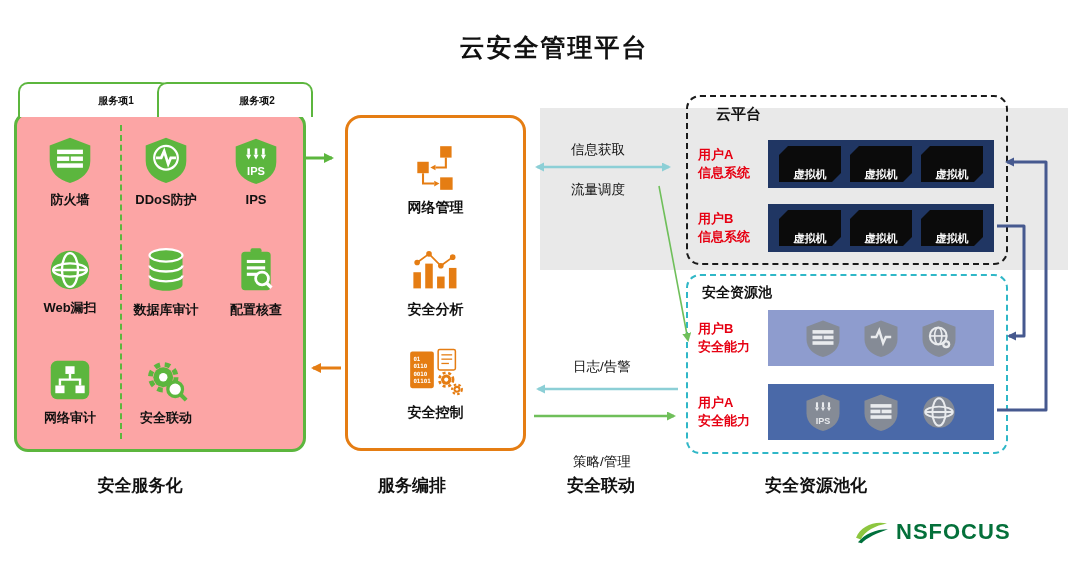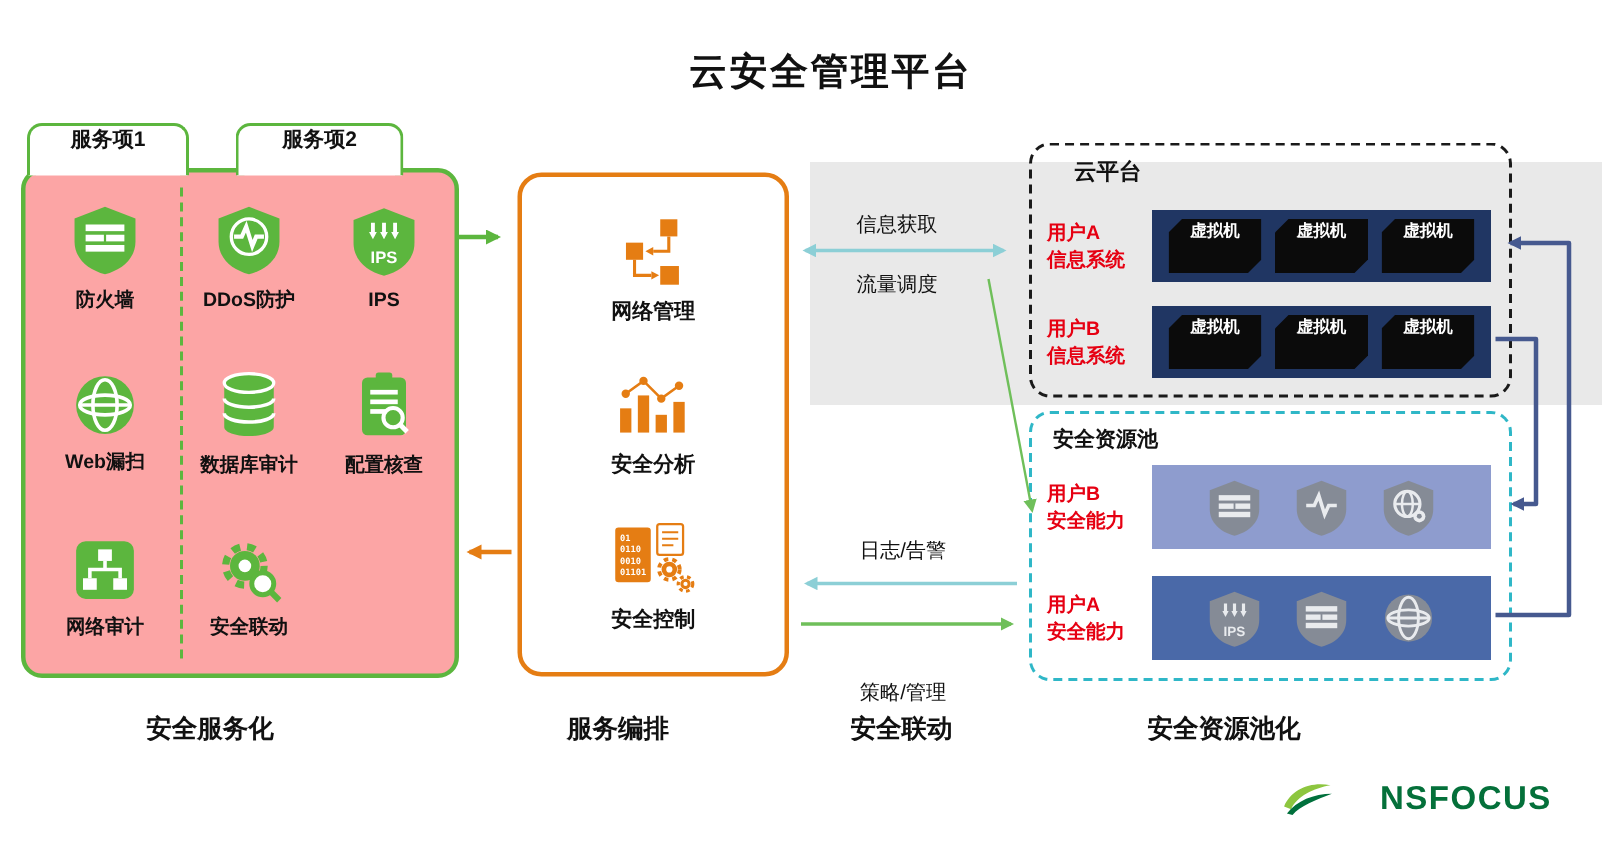--- a/index.html
+++ b/index.html
@@ -5,21 +5,21 @@
   html,body{margin:0;padding:0;background:#fff;}
   body{font-family:"Liberation Sans","DejaVu Sans",sans-serif;color:#111;}
   .canvas{position:relative;width:1080px;height:561px;background:#fff;overflow:hidden;}
 
   .title{position:absolute;left:0;right:0;top:31px;text-align:center;font-size:25px;font-weight:bold;letter-spacing:2px;margin-left:28px;}
 
   .gray-band{position:absolute;left:540px;top:108px;width:528px;height:162px;background:#e9e9e9;}
 
   
   .svc-box{position:absolute;left:14px;top:112px;width:286px;height:334px;border:3px solid #5cb63e;border-radius:14px;background:#fca5a5;z-index:2;}
-  .tab{position:absolute;height:33px;border:2px solid #5cb63e;border-bottom:none;border-radius:10px 10px 0 0;background:#fff;display:flex;align-items:flex-start;justify-content:center;font-size:14px;font-weight:bold;z-index:3;}
+  .tab{position:absolute;height:33px;border:2px solid #5cb63e;border-bottom:none;border-radius:10px 10px 0 0;background:#fff;display:flex;align-items:center;justify-content:center;font-size:10px;font-weight:bold;z-index:3;padding-left:44px;}
   .tab1{left:18px;top:82px;width:104px;}
   .tab2{left:157px;top:82px;width:108px;}
   .svc-divider{position:absolute;left:103px;top:10px;bottom:10px;border-left:2px dashed #5cb63e;}
   .svc-grid{position:absolute;left:2px;top:2px;right:2px;bottom:2px;display:grid;grid-template-columns:102px 1fr 1fr;grid-template-rows:1fr 1fr 1fr;}
   .svc-item{display:flex;flex-direction:column;align-items:center;justify-content:center;gap:7px;}
   .svc-item .lbl{font-size:13px;font-weight:600;}
 
   
   .orch-box{position:absolute;left:345px;top:115px;width:175px;height:330px;border:3px solid #e57d13;border-radius:16px;background:#fff;display:flex;flex-direction:column;align-items:center;justify-content:space-evenly;z-index:2;}
   .orch-item{display:flex;flex-direction:column;align-items:center;gap:7px;}
@@ -27,33 +27,33 @@
 
   
   .link-label{position:absolute;width:92px;text-align:center;font-size:13.5px;color:#111;z-index:3;}
 
   
   .cloud-box{position:absolute;left:686px;top:95px;width:318px;height:166px;border:2px dashed #1a1a1a;border-radius:14px;z-index:2;}
   .cloud-title{position:absolute;left:28px;top:8px;font-size:15px;font-weight:bold;}
   .tenant-row{position:absolute;left:10px;display:flex;align-items:center;gap:8px;}
   .red-label{width:62px;display:flex;flex-direction:column;font-size:13px;font-weight:bold;color:#e60012;line-height:1.4;}
   .vm-bar{width:226px;height:48px;background:#203663;display:flex;align-items:center;justify-content:center;gap:9px;}
-  .vm-chip{width:62px;height:36px;background:#0b0b0b;color:#fff;font-size:11px;font-weight:bold;display:flex;align-items:flex-start;justify-content:center;clip-path:polygon(9px 0,100% 0,100% calc(100% - 9px),calc(100% - 9px) 100%,0 100%,0 9px);}
+  .vm-chip{width:62px;height:36px;background:#0b0b0b;color:#fff;font-size:11px;font-weight:bold;display:flex;align-items:flex-end;justify-content:center;clip-path:polygon(9px 0,100% 0,100% calc(100% - 9px),calc(100% - 9px) 100%,0 100%,0 9px);}
 
   
   .pool-box{position:absolute;left:686px;top:274px;width:318px;height:176px;border:2px dashed #2fb7c7;border-radius:14px;background:#fff;z-index:2;}
   .pool-title{position:absolute;left:14px;top:8px;font-size:14px;font-weight:bold;}
   .cap-bar{width:226px;height:56px;display:flex;align-items:center;justify-content:center;gap:22px;}
   .purple{background:#8e9cce;}
   .bluebar{background:#4a69a8;}
 
   .caption{position:absolute;top:474px;transform:translateX(-50%);font-size:17px;font-weight:bold;white-space:nowrap;}
 
   .logo{position:absolute;left:853px;top:517px;display:flex;align-items:center;gap:5px;z-index:3;}
-  .logo-text{font-size:22px;font-weight:bold;color:#04703a;letter-spacing:1px;margin-left:24px;}
+  .logo-text{font-size:22px;font-weight:bold;color:#04703a;letter-spacing:1px;}
 
   .overlay{position:absolute;left:0;top:0;z-index:10;pointer-events:none;}
 </style>
 </head>
 <body>
 
 <div class="canvas">
 
   <div class="title">云安全管理平台</div>
 

